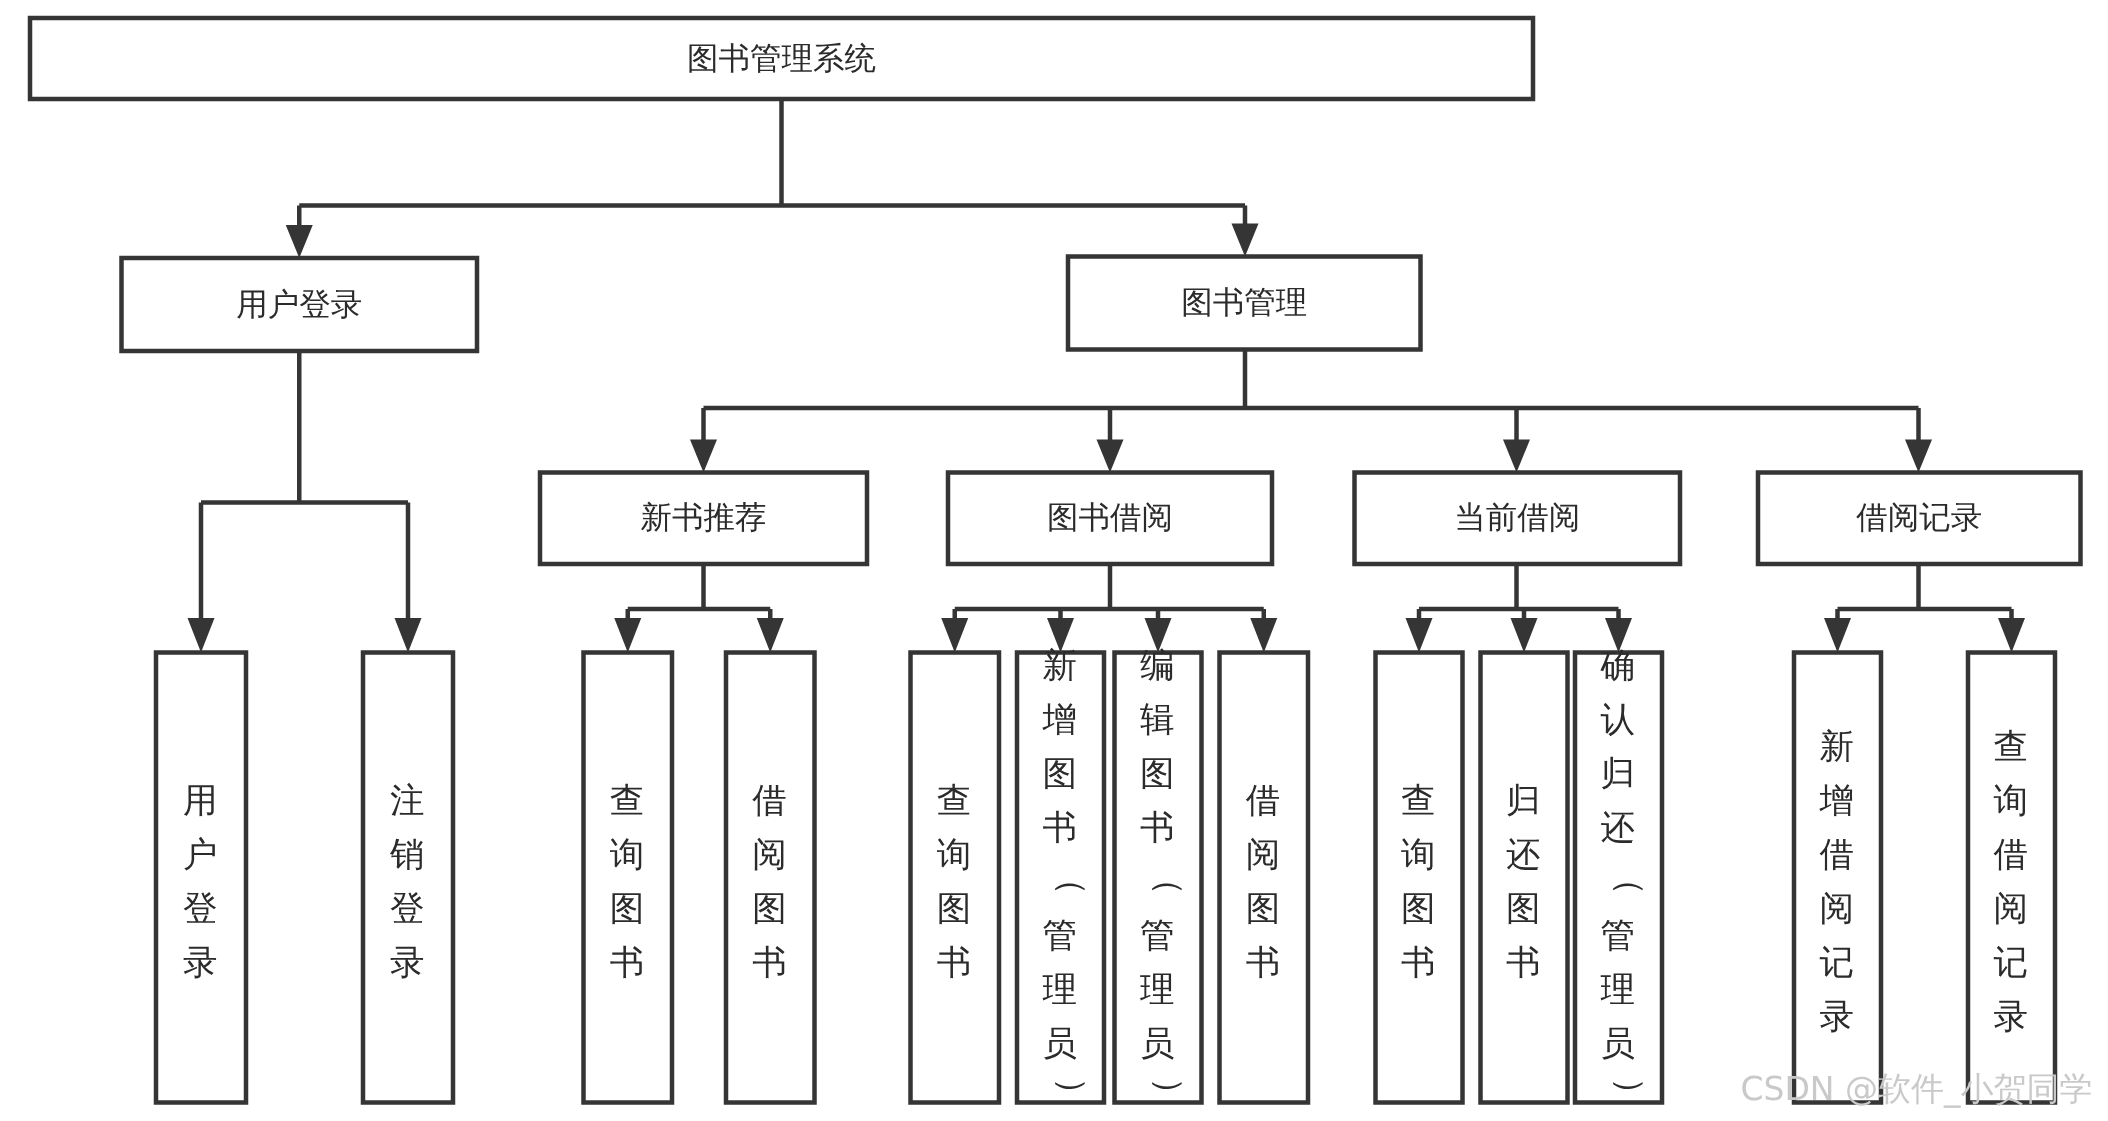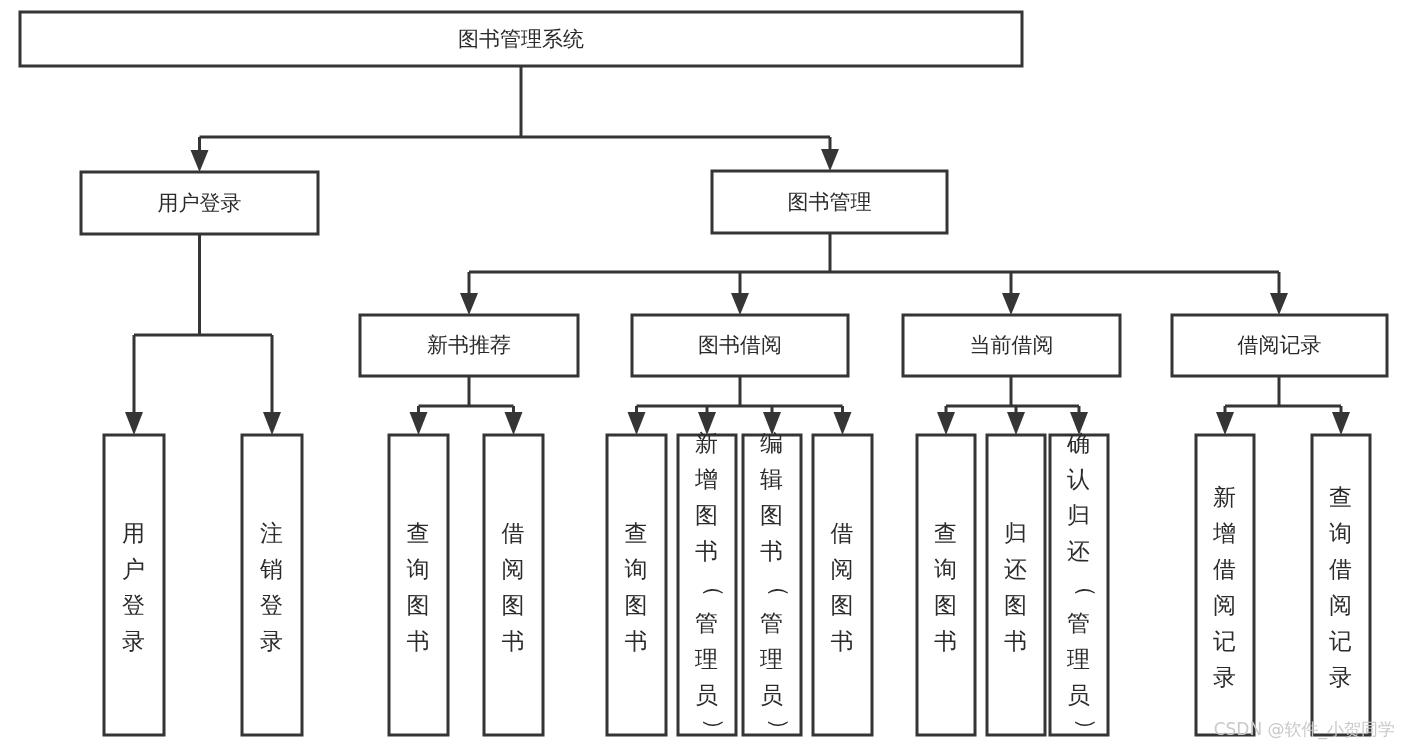--- a/index.html
+++ b/index.html
@@ -53,21 +53,21 @@
     font-family: "DejaVu Sans", "Liberation Sans", sans-serif;
     font-size: 23px;
     letter-spacing: 1px;
     text-anchor: middle;
   }
   .watermark {
     position: absolute;
     right: 8px;
     bottom: 6px;
     font-family: "DejaVu Sans", "Liberation Sans", sans-serif;
-    font-size: 17px;
+    font-size: 22px;
     color: #c9c9c9;
     white-space: nowrap;
     user-select: none;
   }
 </style>
 </head>
 <body>
 
 <div id="diagram-root">
 

